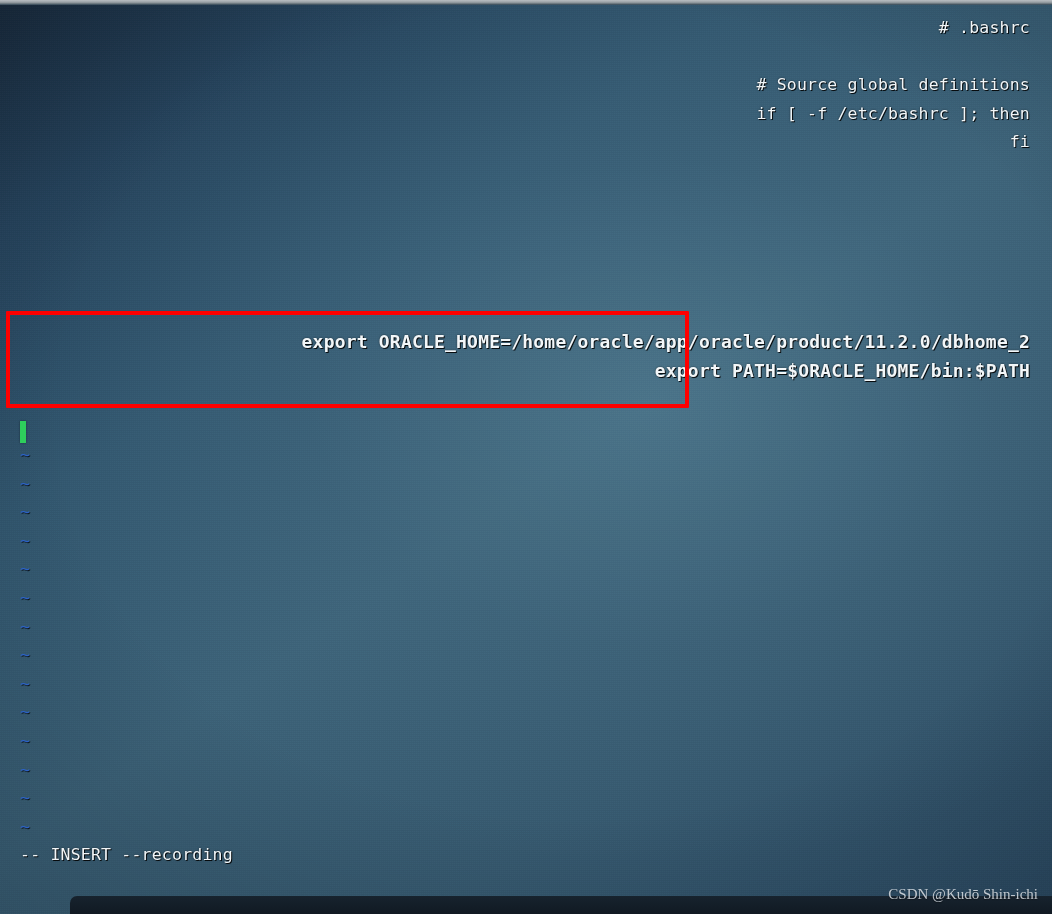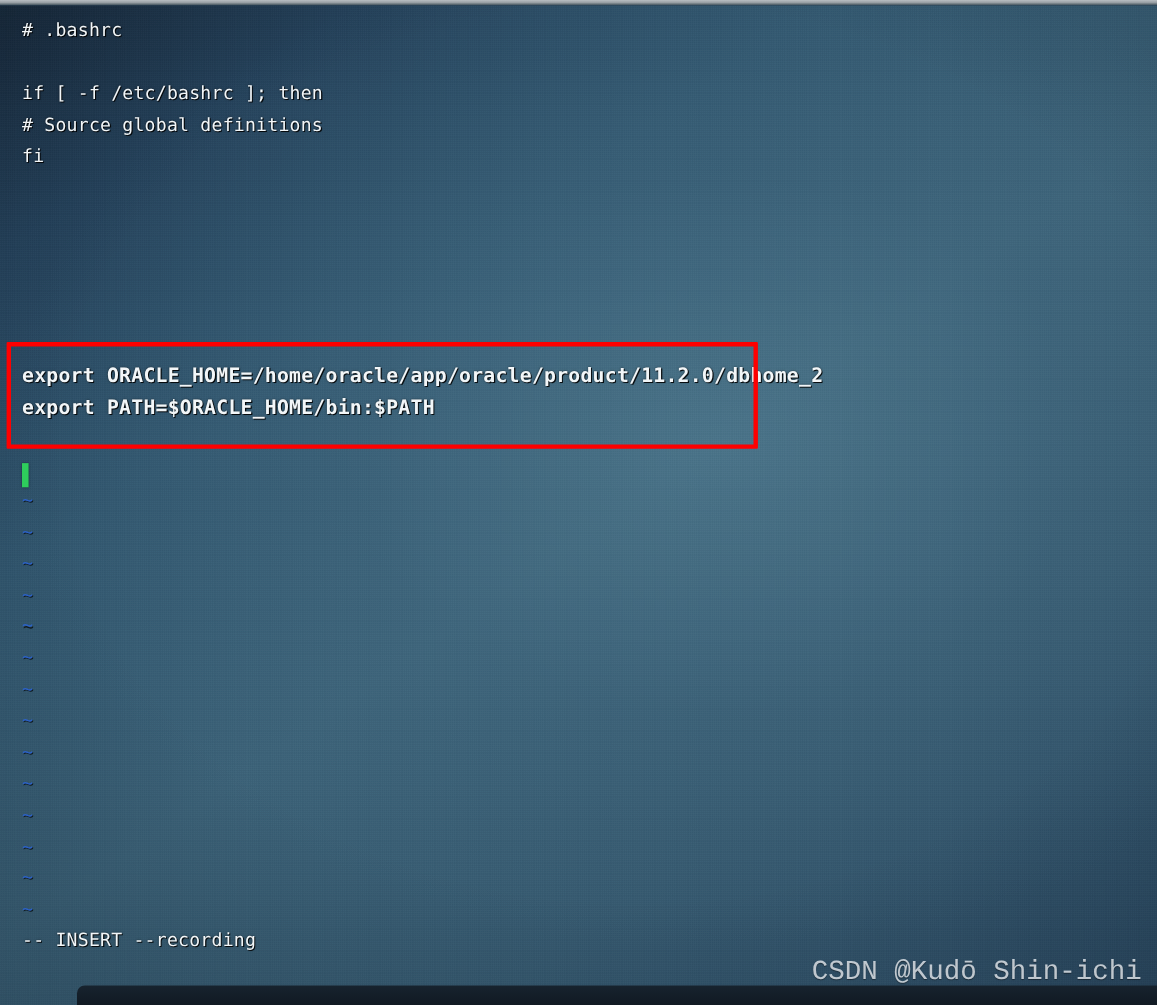--- a/index.html
+++ b/index.html
@@ -53,20 +53,21 @@
     z-index: 4;
   }
   .line {
     height: 28.5px;
     line-height: 28.5px;
     font-size: 16.5px;
     color: #f2f6f8;
     white-space: pre;
     letter-spacing: 0.2px;
     text-shadow: 1px 1px 0 rgba(0,0,0,0.85), 0 0 2px rgba(0,0,0,0.55);
+    text-align: right;
   }
   .line.blank { color: transparent; }
 
   
   #export-block {
     position: absolute;
     left: 20px;
     top: 328px;
     width: 1010px;
     z-index: 5;
@@ -152,45 +153,45 @@
     line-height: 14px;
     color: #cfd8de;
     white-space: pre;
     opacity: 0.85;
   }
 
   
   #watermark {
     position: absolute;
     right: 14px;
-    bottom: 18px;
-    font-family: Liberation Mono, monospace;
-    font-size: 25px;
+    bottom: 8px;
+    font-family: Liberation Serif, serif;
+    font-size: 15px;
     line-height: 24px;
     color: rgba(232,238,242,0.80);
     white-space: pre;
     z-index: 9;
     text-shadow: 0 1px 1px rgba(0,0,0,0.4);
   }
 </style>
 </head>
 <body>
 
 <div id="screen">
 
   <div id="noise"></div>
   <div id="vignette"></div>
 
   <div id="top-strip"></div>
 
   <div id="buffer">
     <div class="line"># .bashrc</div>
     <div class="line blank"></div>
+    <div class="line"># Source global definitions</div>
     <div class="line">if [ -f /etc/bashrc ]; then</div>
-    <div class="line"># Source global definitions</div>
     <div class="line">fi</div>
     <div class="line blank"></div>
     <div class="line blank"></div>
     <div class="line blank"></div>
   </div>
 
   <div id="export-block">
     <div class="line">export ORACLE_HOME=/home/oracle/app/oracle/product/11.2.0/dbhome_2</div>
     <div class="line">export PATH=$ORACLE_HOME/bin:$PATH</div>
   </div>

